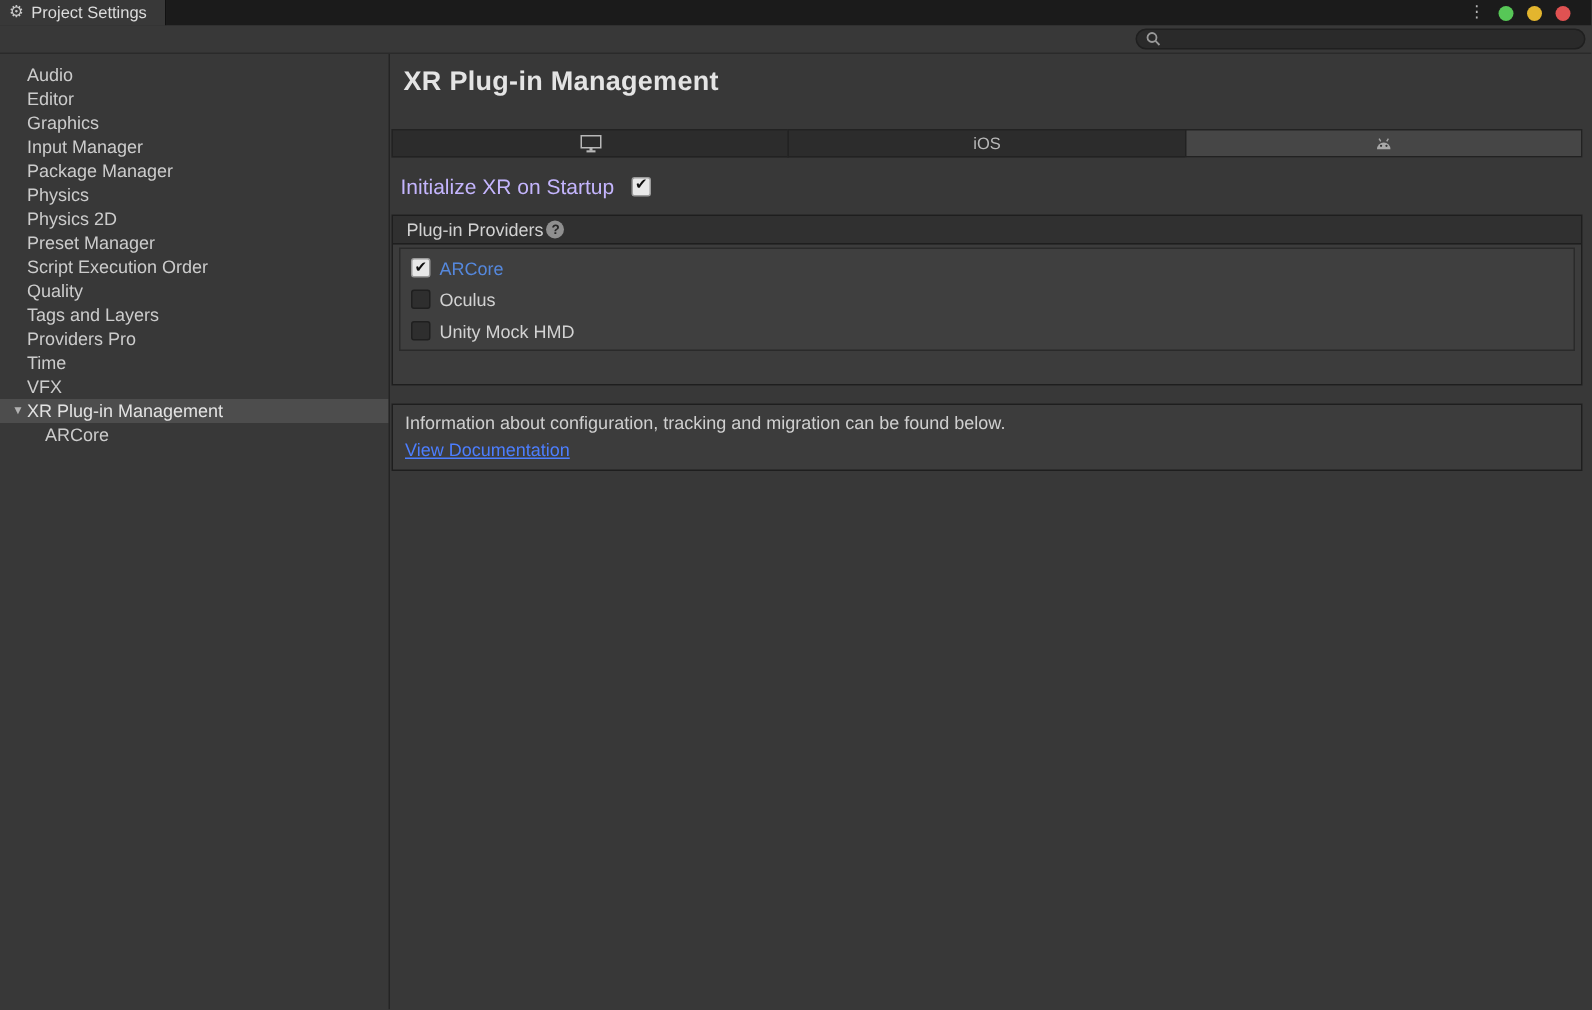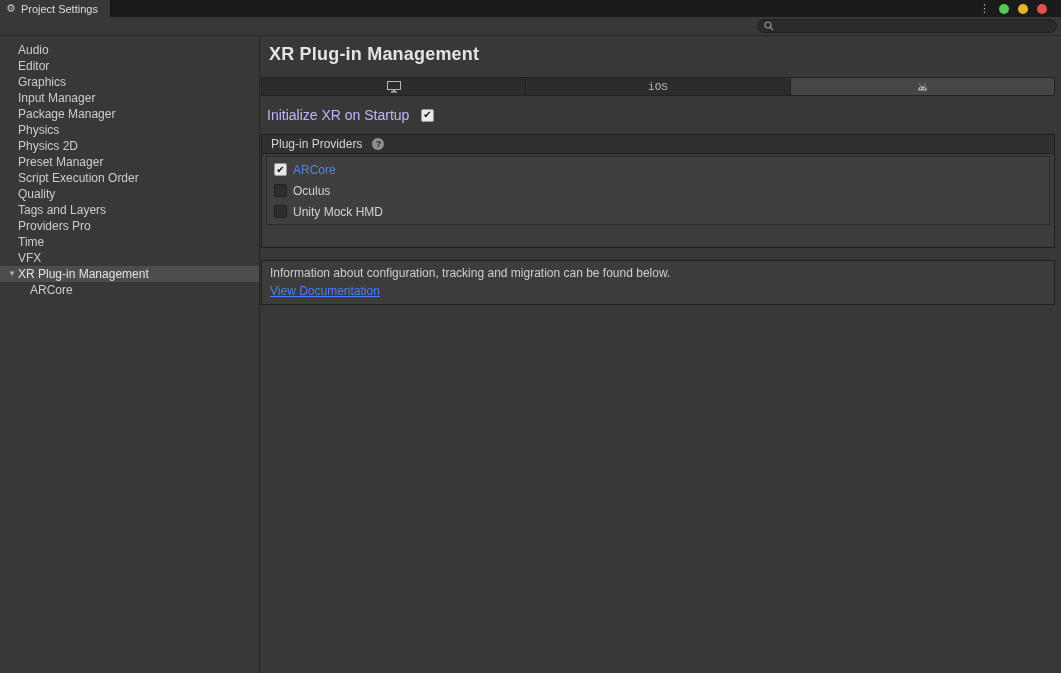--- a/index.html
+++ b/index.html
@@ -36,34 +36,34 @@
     padding-top:6px;overflow:hidden;}
   .side-item{height:16px;display:flex;align-items:center;font-size:12px;color:#cccccc;
     padding-left:8px;white-space:nowrap;cursor:default;}
   .side-item .foldout{width:10px;flex:none;font-size:8px;color:#b2b2b2;line-height:16px;}
   .side-item.child{padding-left:20px;}
   .side-item.selected{background:var(--selected-row);color:#e3e3e3;}
   .side-label{line-height:16px;}
   
   .main{flex:1;padding:0 6px 0 1px;overflow:hidden;}
   .page-title{margin:8px 0 0 8px;font-size:18px;font-weight:bold;color:#e4e4e4;letter-spacing:.2px;}
-  .tabbar{display:flex;margin-top:12px;font-family:Liberation Mono, monospace;}
+  .tabbar{display:flex;margin-top:21px;}
   .tab{flex:1;height:19px;background:#2c2c2c;border:1px solid #222;margin-left:-1px;
     display:flex;align-items:center;justify-content:center;font-size:11px;color:#b8b8b8;cursor:pointer;}
   .tab:first-child{margin-left:0;}
   .tab.selected{background:#464646;}
   .init-row{display:flex;align-items:center;margin:11px 0 0 6px;}
   .init-label{width:154px;font-size:14px;color:#c4b5fd;flex:none;}
   .checkbox{width:13px;height:13px;border-radius:2px;background:#2e2e2e;border:1px solid #1f1f1f;
     display:inline-flex;align-items:center;justify-content:center;font-size:10px;line-height:1;
     color:transparent;flex:none;cursor:pointer;}
   .checkbox.checked{background:#e8e8e8;border-color:#9b9b9b;color:#101010;font-weight:bold;}
   .providers-box{margin-top:11px;border:1px solid #1e1e1e;background:#3c3c3c;}
   .providers-header{height:19px;background:#303030;border-bottom:1px solid #1e1e1e;
-    display:flex;align-items:center;gap:10px;padding-left:9px;font-size:12px;color:#d2d2d2;}
+    display:flex;align-items:center;gap:2px;padding-left:9px;font-size:12px;color:#d2d2d2;}
   .help-icon{width:12px;height:12px;border-radius:50%;background:#8f8f8f;color:#262626;
     font-size:9px;font-weight:bold;display:inline-flex;align-items:center;justify-content:center;cursor:pointer;}
   .providers-list{margin:2px 4px 0 4px;border:1px solid #2a2a2a;background:#3f3f3f;padding:2px 0;}
   .provider-row{height:21px;display:flex;align-items:center;gap:6px;padding-left:7px;
     font-size:12px;color:#d2d2d2;}
   .provider-label.highlight{color:var(--provider-selected);}
   .providers-spacer{height:22px;}
   .info-box{margin-top:12px;border:1px solid #1e1e1e;background:#3c3c3c;padding:5px 4px 6px 8px;}
   .info-text{font-size:12px;color:#cfcfcf;}
   .info-link{display:inline-block;margin-top:4px;font-size:12px;color:var(--accent);

